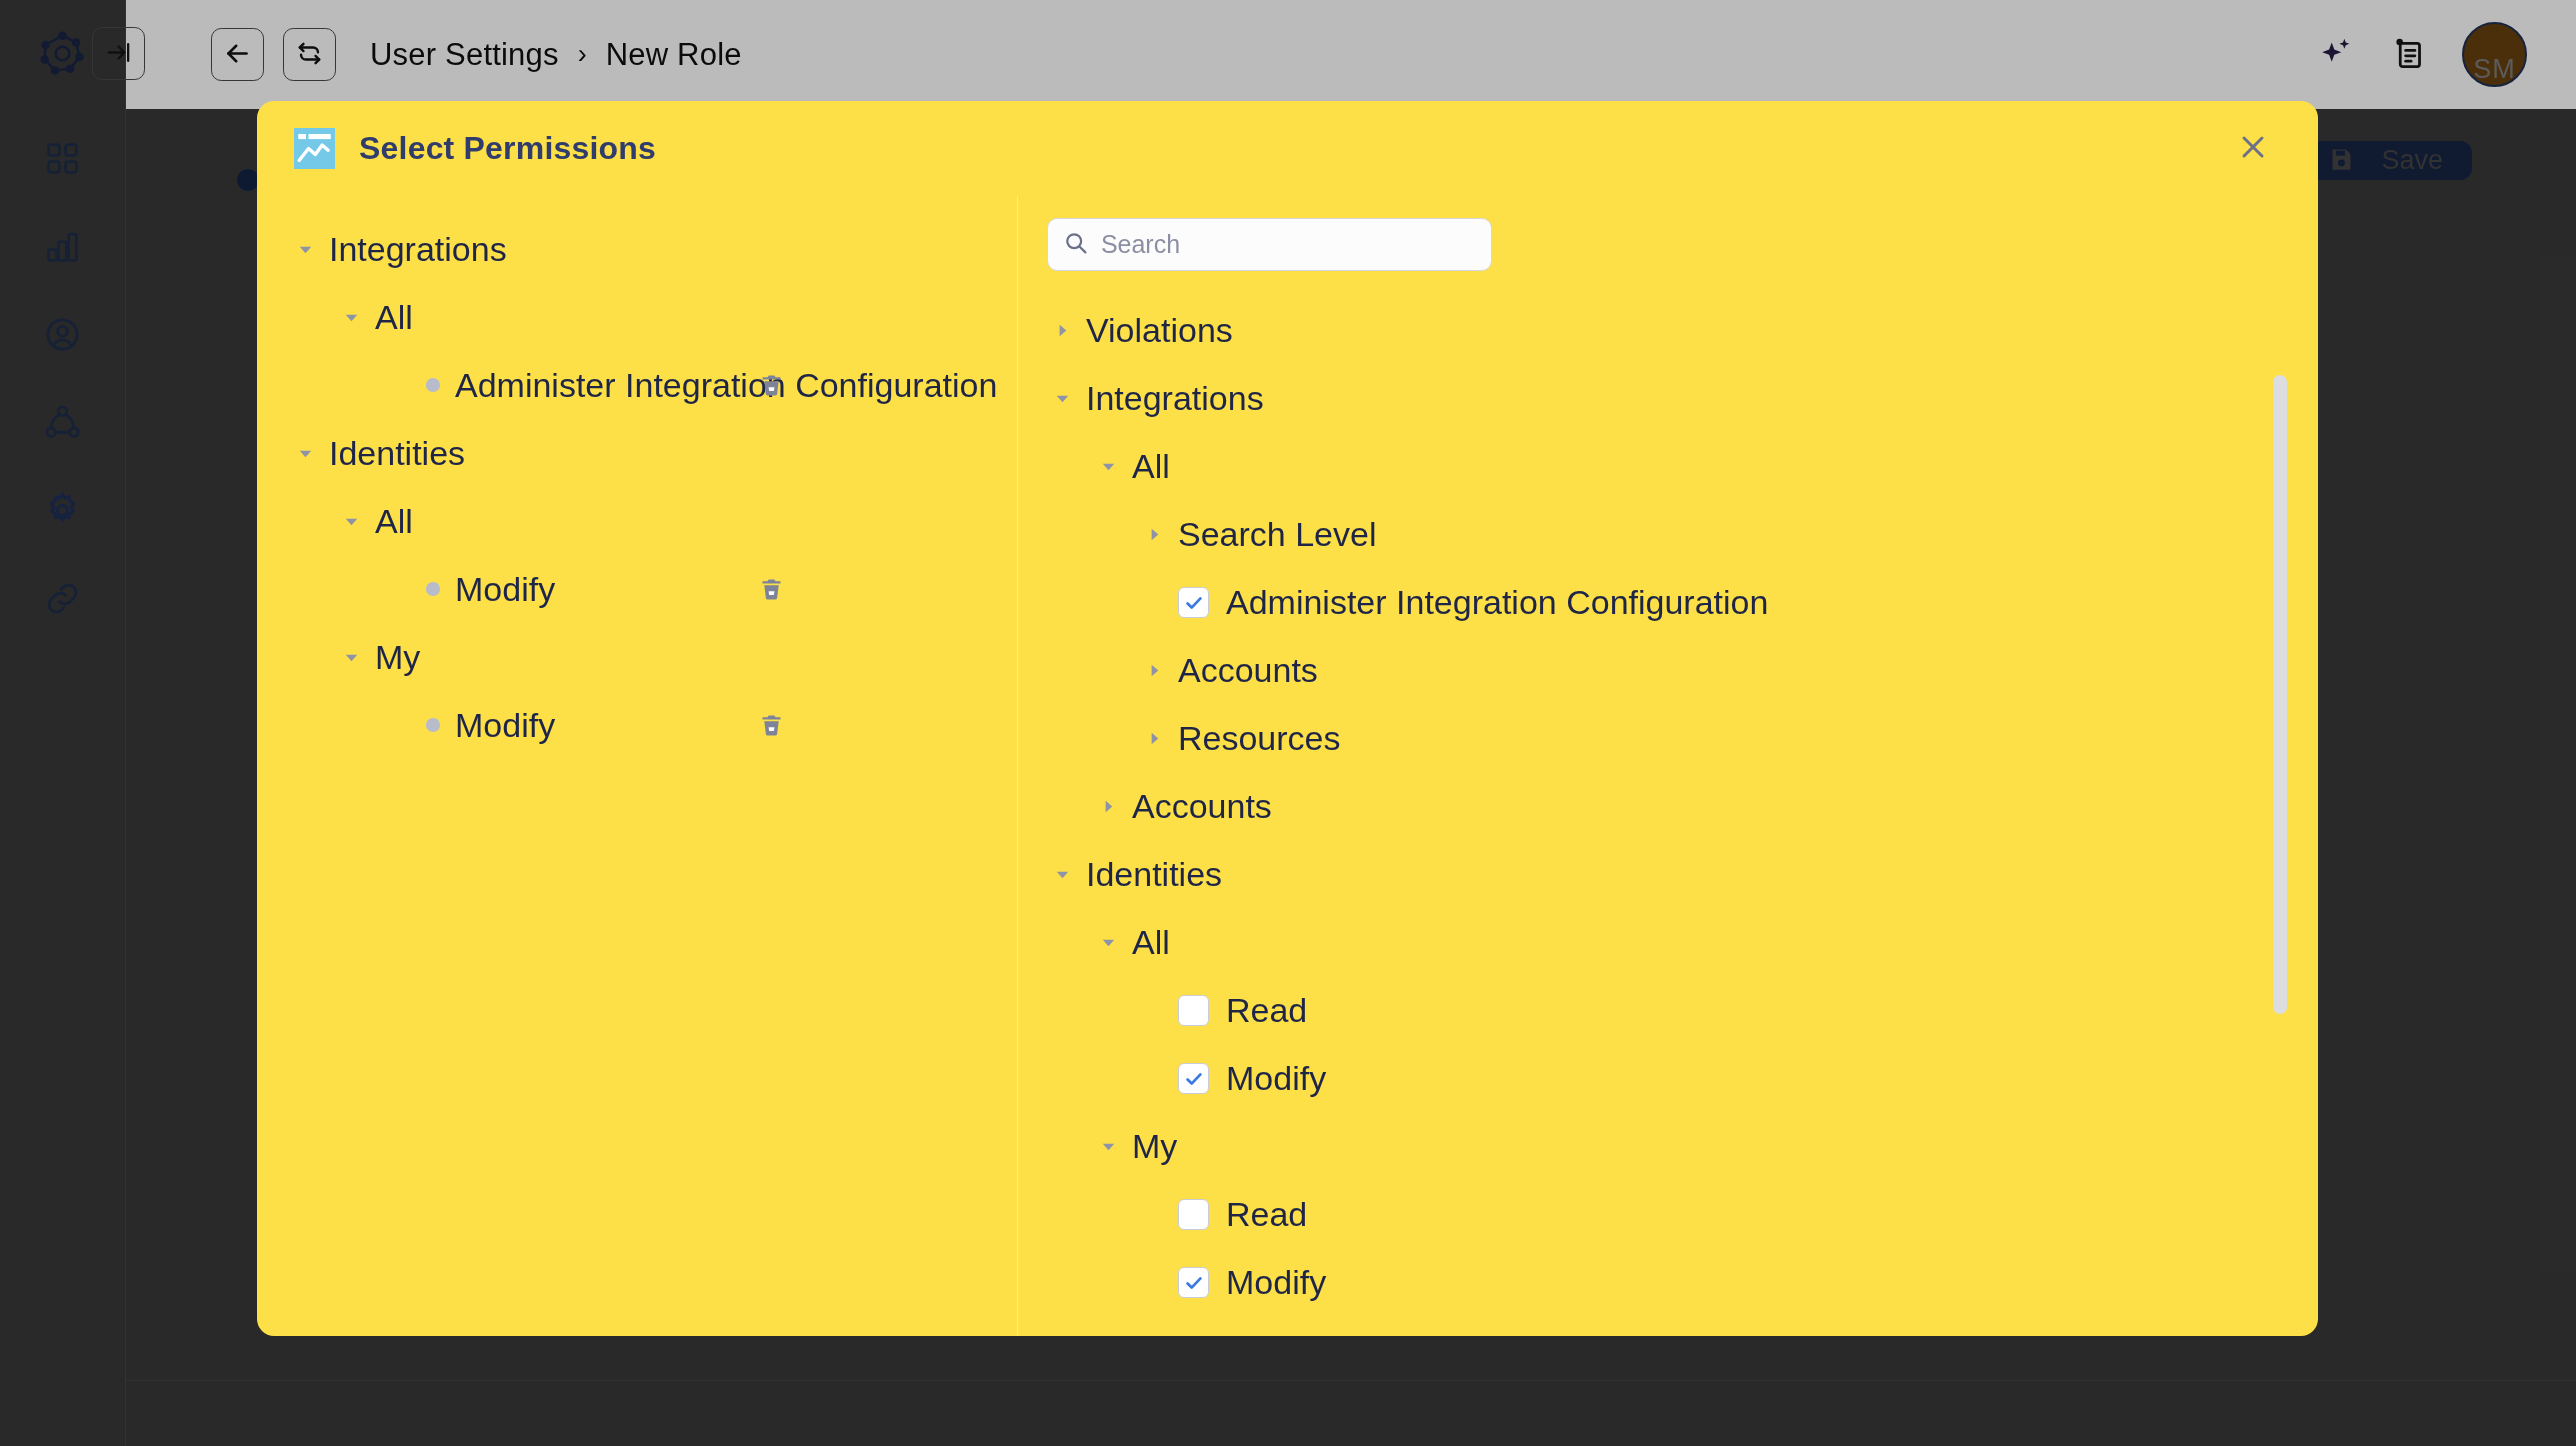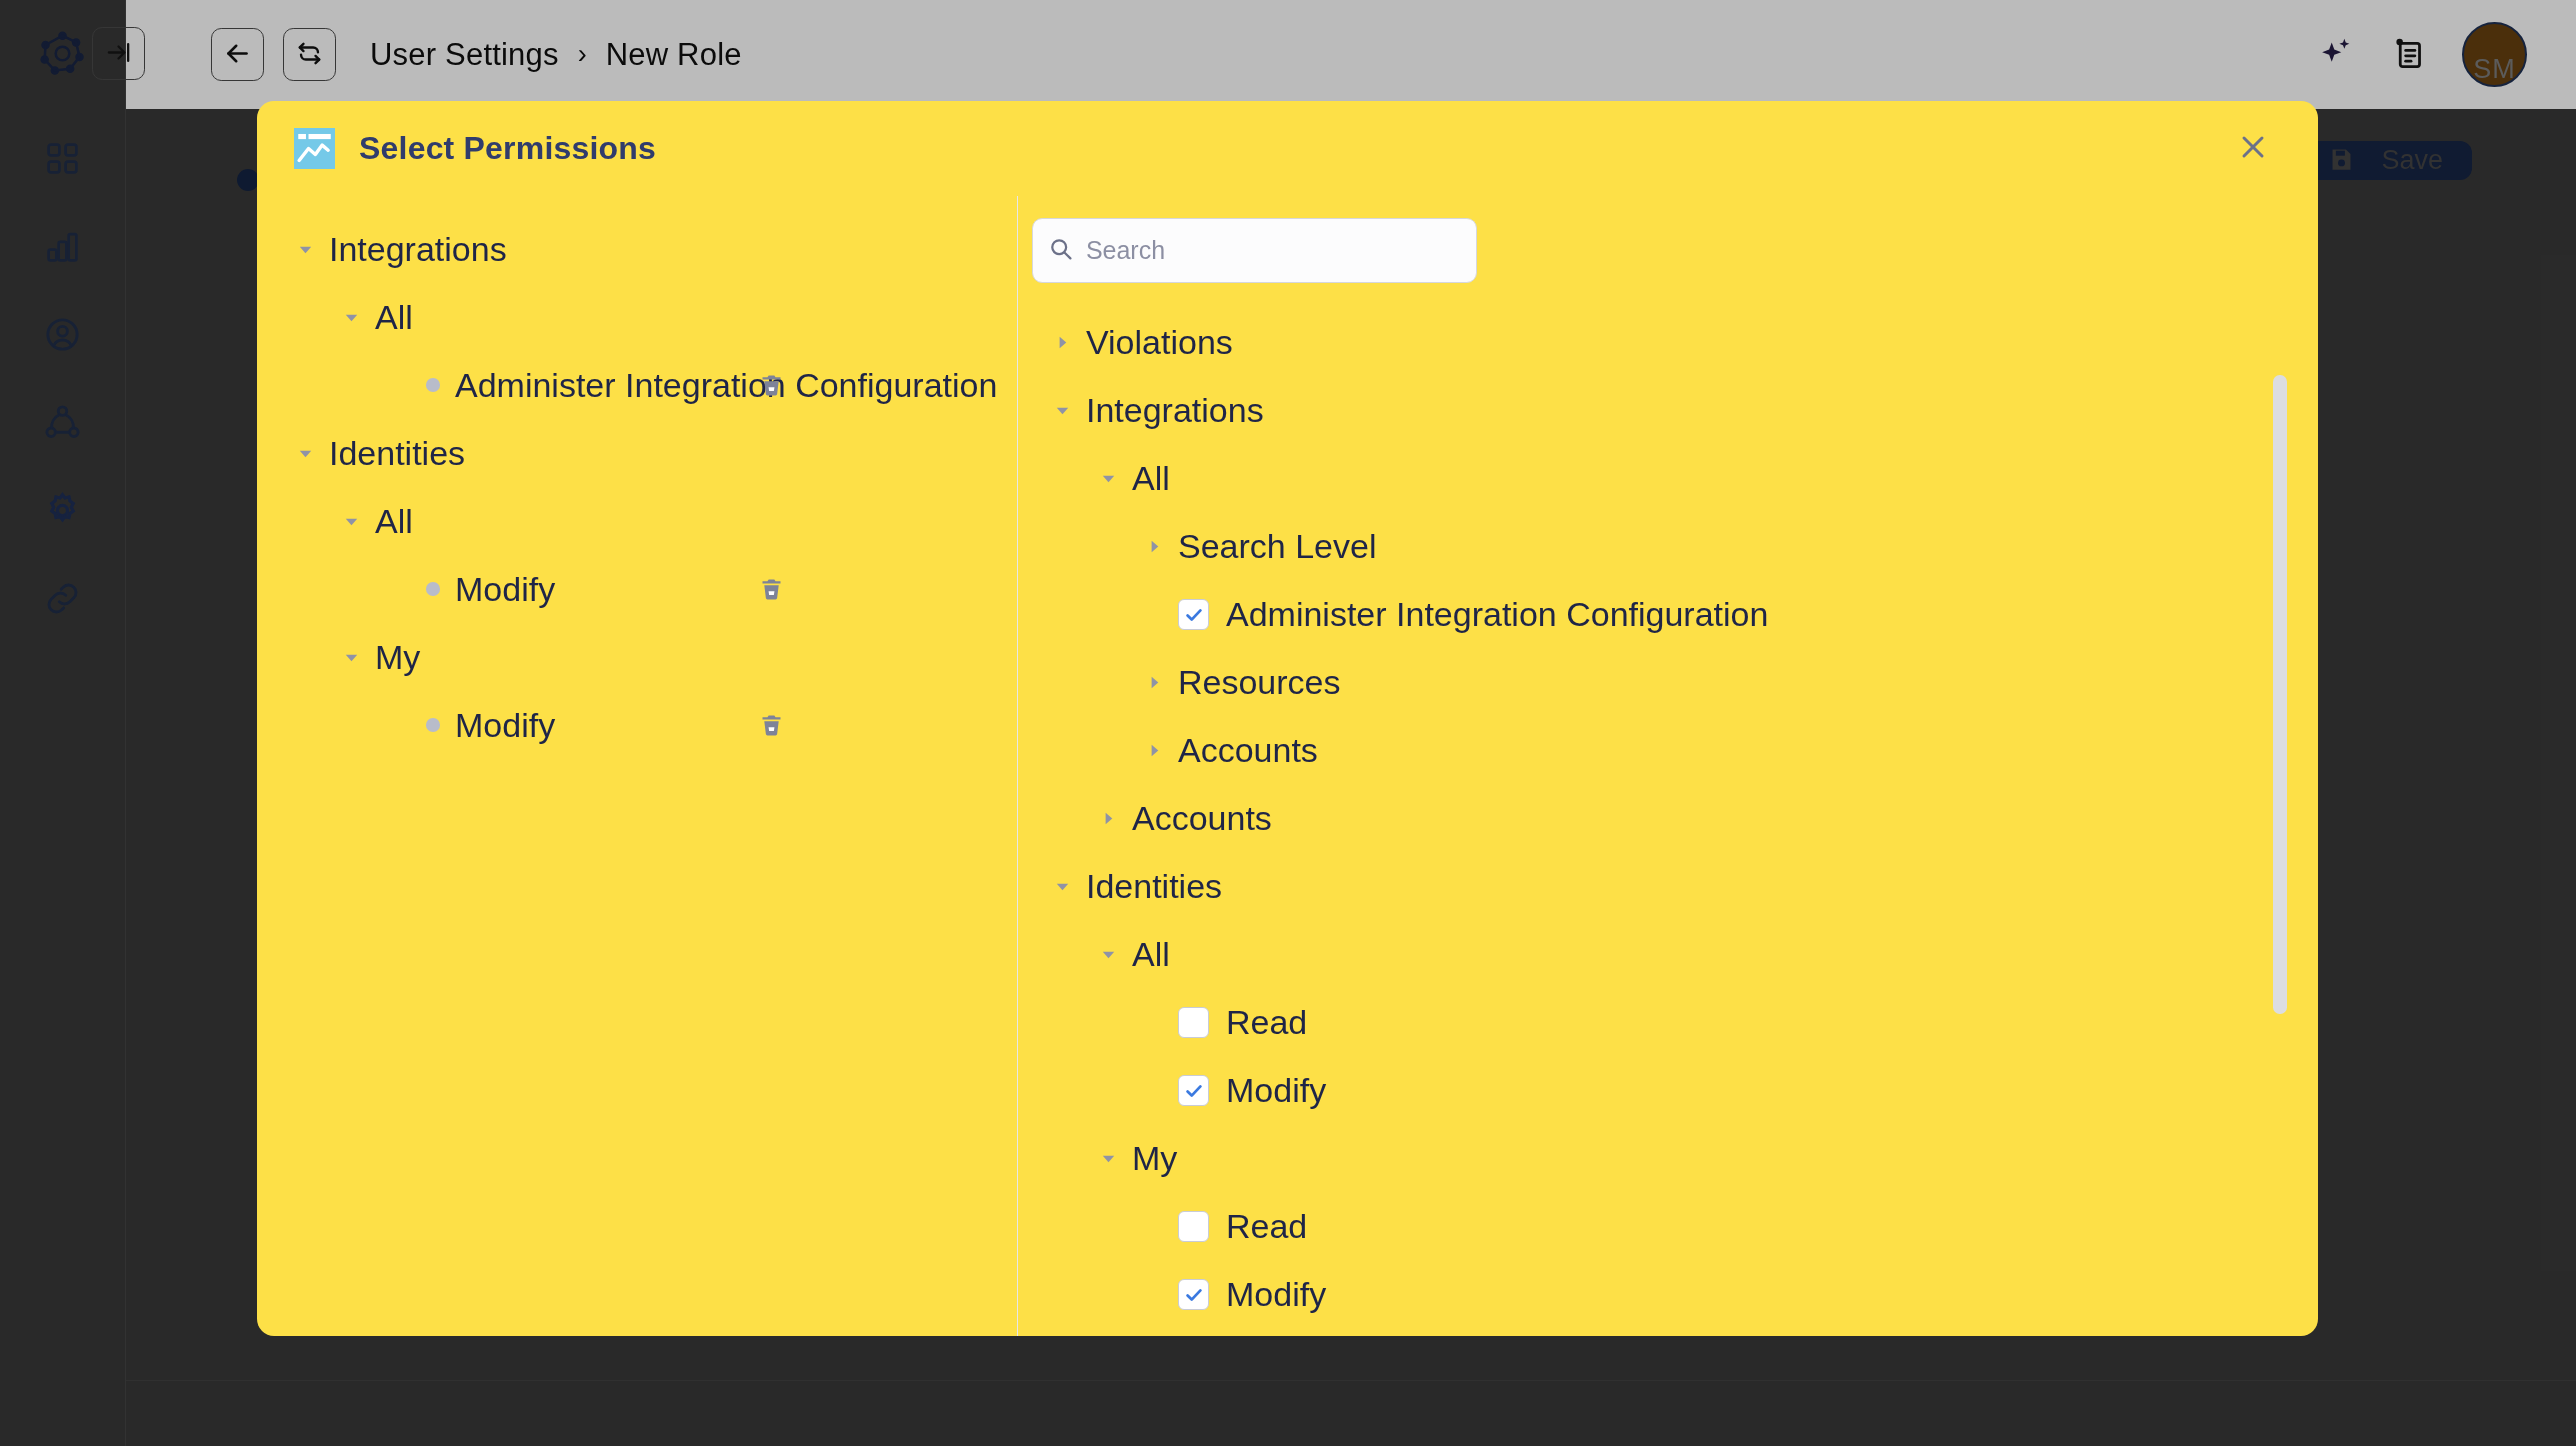--- a/index.html
+++ b/index.html
@@ -214,23 +214,23 @@
   }
   
   #catalog-panel {
     flex: 1;
     padding-top: 22px;
     position: relative;
   }
 
   
   #search-wrap {
-    margin-left: 14px;
+    margin-left: 29px;
     width: 445px;
-    height: 65px;
+    height: 53px;
     border: 0.9px solid #d6d7dd;
     border-radius: 10.2px;
     background: #fcfcfd;
     display: flex;
     align-items: center;
     padding: 0 15.3px;
     cursor: text;
   }
   #search-input {
     flex: 1;
@@ -635,29 +635,29 @@
                 </svg>
               </span>
               <span class="label">Administer Integration Configuration</span>
             </li>
             <li class="row cat-d2">
               <span class="caret">
                 <svg width="19" height="19" viewBox="0 0 20 20">
                   <path fill="#8f93a6" d="M7 4v12l7-6z"></path>
                 </svg>
               </span>
+              <span class="label">Accounts</span>
+            </li>
+            <li class="row cat-d2">
+              <span class="caret">
+                <svg width="19" height="19" viewBox="0 0 20 20">
+                  <path fill="#8f93a6" d="M7 4v12l7-6z"></path>
+                </svg>
+              </span>
               <span class="label">Resources</span>
-            </li>
-            <li class="row cat-d2">
-              <span class="caret">
-                <svg width="19" height="19" viewBox="0 0 20 20">
-                  <path fill="#8f93a6" d="M7 4v12l7-6z"></path>
-                </svg>
-              </span>
-              <span class="label">Accounts</span>
             </li>
             <li class="row cat-d1">
               <span class="caret">
                 <svg width="19" height="19" viewBox="0 0 20 20">
                   <path fill="#8f93a6" d="M7 4v12l7-6z"></path>
                 </svg>
               </span>
               <span class="label">Accounts</span>
             </li>
             <li class="row cat-d0">

